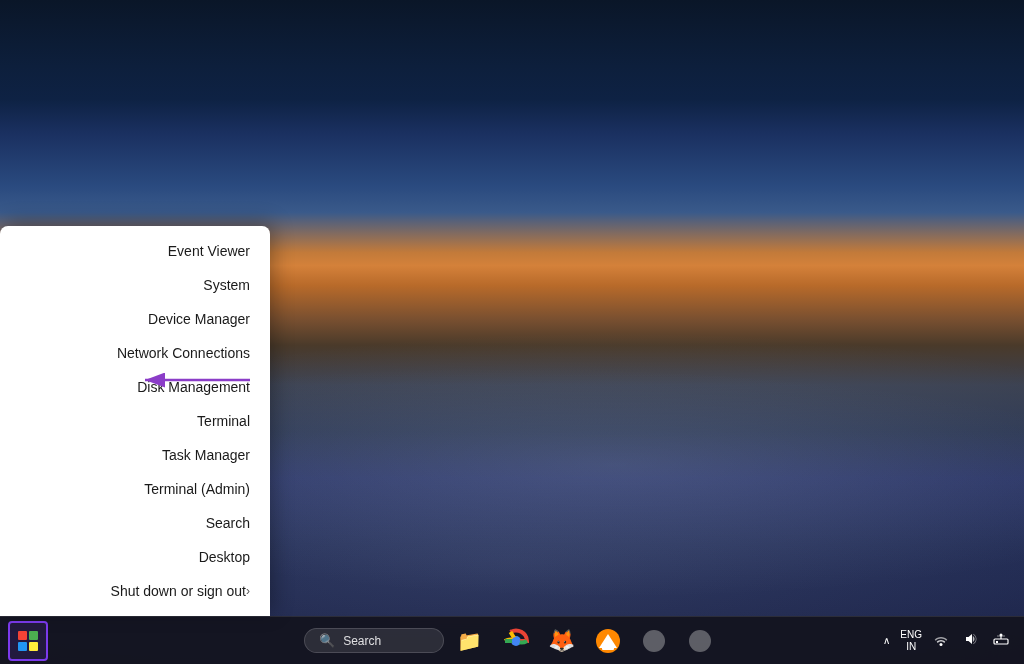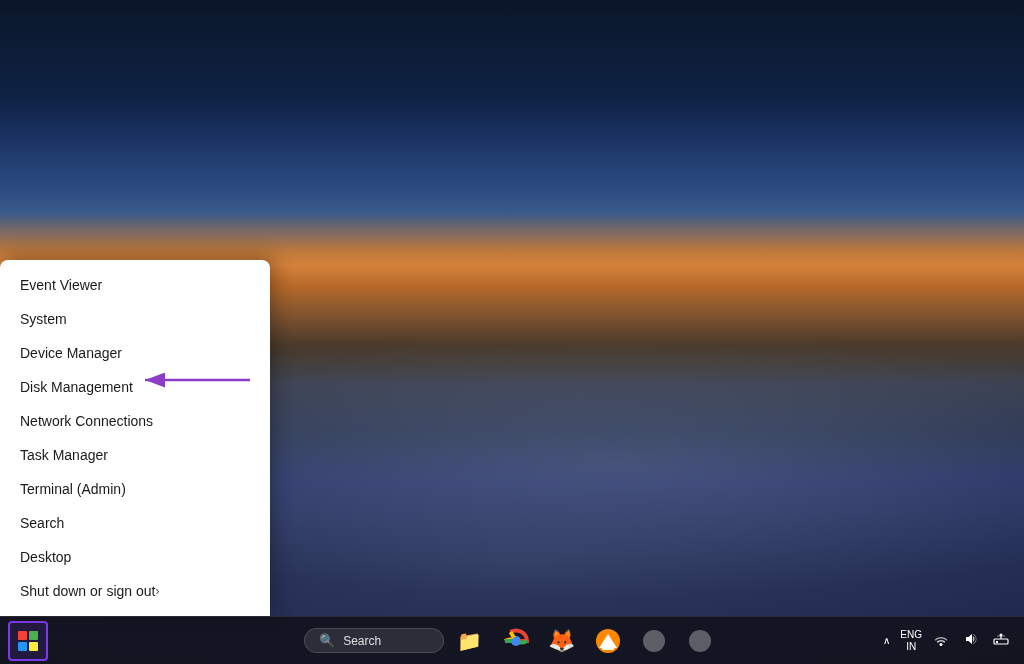--- a/index.html
+++ b/index.html
@@ -162,21 +162,21 @@
       z-index: 100;
     }
 
     .menu-item {
       padding: 9px 20px;
       font-size: 14px;
       color: #1a1a1a;
       cursor: pointer;
       display: flex;
       align-items: center;
-      justify-content: flex-start;
+      justify-content: flex-end;
       white-space: nowrap;
     }
 
     .menu-arrow {
       color: #555;
       font-size: 12px;
     }
 
     
     #arrow-annotation {
@@ -235,24 +235,27 @@
   <div class="menu-item">
     <span>Event Viewer</span>
   </div>
   <div class="menu-item">
     <span>System</span>
   </div>
   <div class="menu-item">
     <span>Device Manager</span>
   </div>
   <div class="menu-item">
+    <span>Network Connections</span>
+  </div>
+  <div class="menu-item">
     <span>Disk Management</span>
   </div>
   <div class="menu-item">
-    <span>Network Connections</span>
+    <span>Terminal</span>
   </div>
   <div class="menu-item">
     <span>Task Manager</span>
   </div>
   <div class="menu-item">
     <span>Terminal (Admin)</span>
   </div>
   <div class="menu-item">
     <span>Search</span>
   </div>

